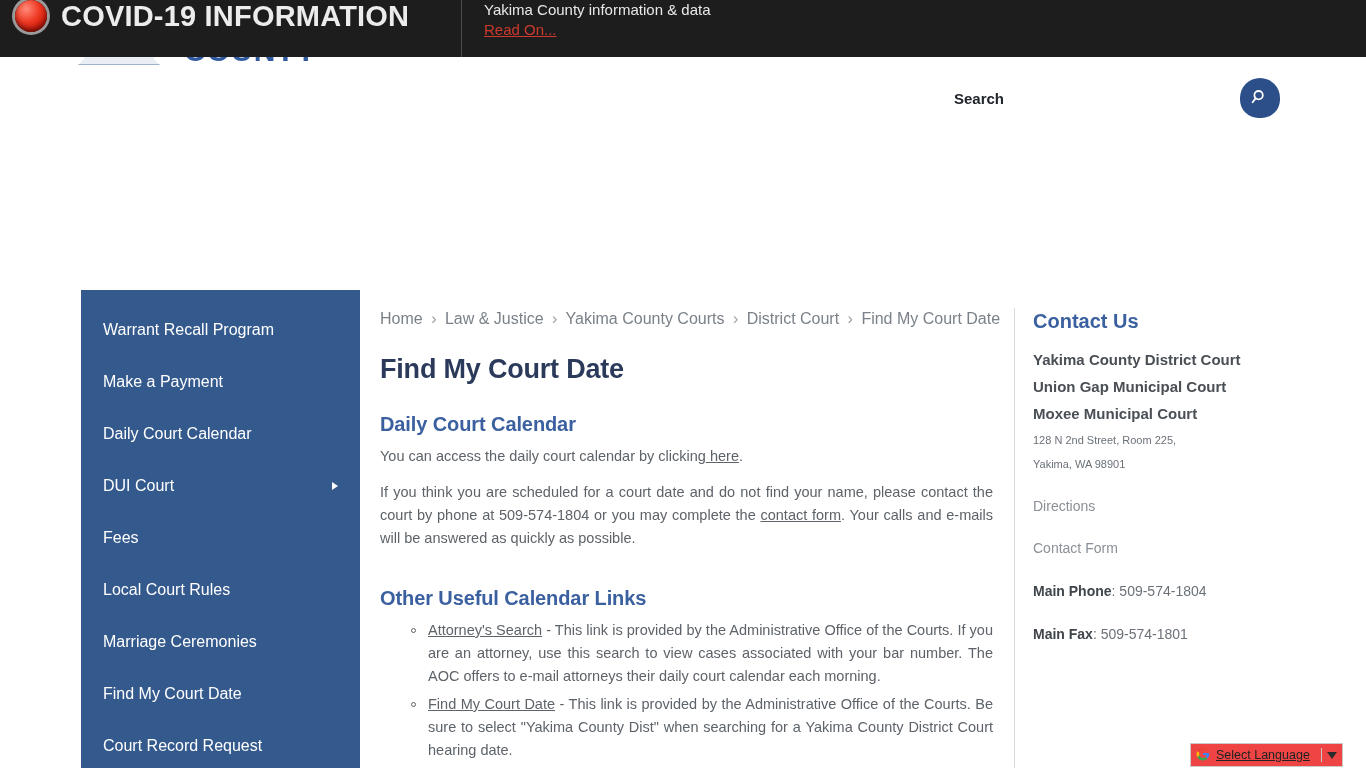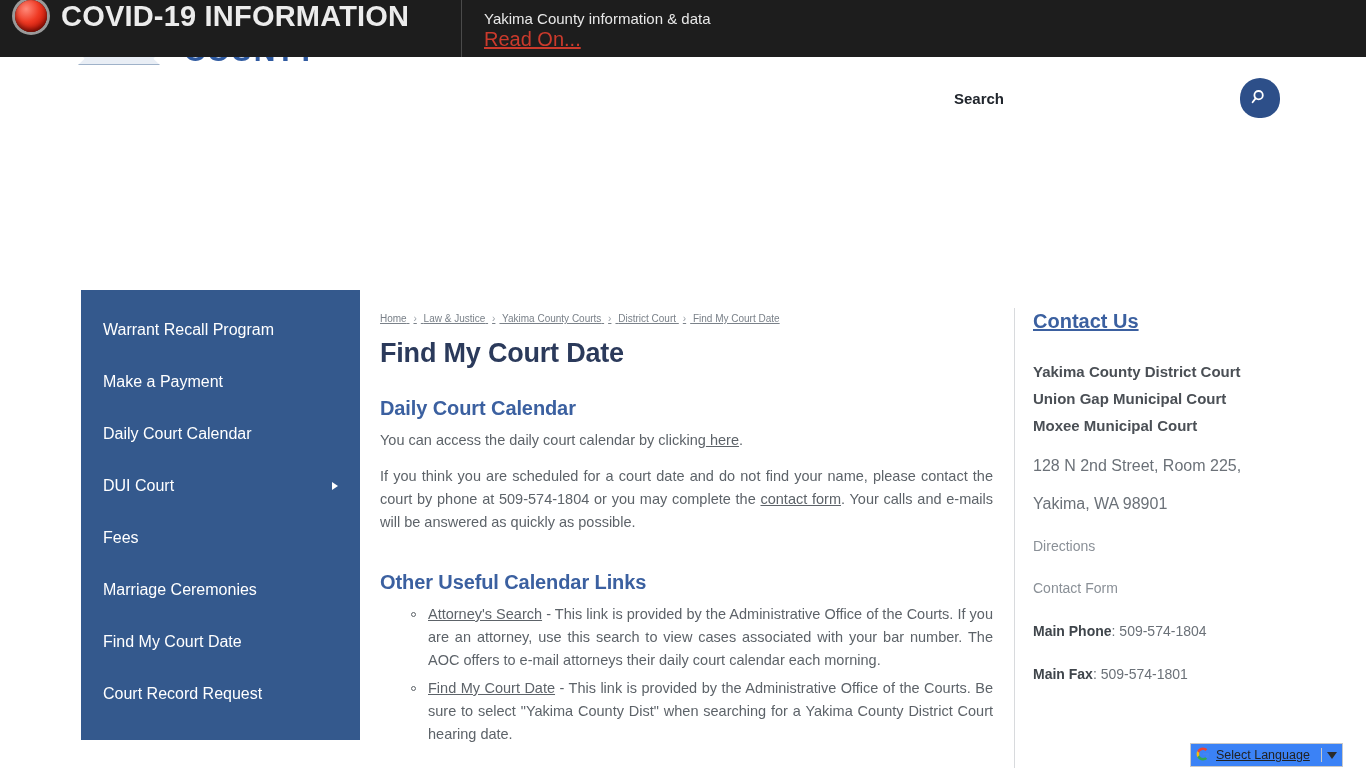--- a/index.html
+++ b/index.html
@@ -47,30 +47,30 @@
     color: #ececec;
     font-size: 29px;
     font-weight: bold;
     letter-spacing: .2px;
     white-space: nowrap;
   }
   #covid-right {
     padding-left: 22px;
     display: flex;
     flex-direction: column;
-    justify-content: center;
+    justify-content: flex-start;
   }
   #covid-sub {
     color: #e8e8e8;
     font-size: 15px;
     line-height: 20px;
   }
   #covid-readon {
     color: #cb3a2c;
-    font-size: 20px;
+    font-size: 15px;
     line-height: 20px;
   }
 
   
   #site-header {
     position: absolute;
     left: 0;
     top: 0;
     width: 1190px;
     height: 150px;
@@ -211,26 +211,25 @@
   }
 
   
   #main {
     position: absolute;
     left: 380px;
     top: 160px;
     width: 613px;
   }
   #breadcrumb {
-    font-size: 10px;
+    font-size: 16px;
     color: #7a8189;
     line-height: 18px;
-    margin-bottom: 9px;
+    margin-bottom: 25px;
     white-space: nowrap;
-    text-decoration: underline;
   }
   #breadcrumb a {
     color: #7a8189;
     text-decoration: none;
     cursor: pointer;
   }
   #breadcrumb .sep { color: #9aa1a8; margin: 0 4px; }
   #breadcrumb .current { color: #7a8189; }
 
   h1#page-title {
@@ -298,39 +297,38 @@
     position: absolute;
     left: 1014px;
     top: 158px;
     width: 300px;
     padding-left: 18px;
     box-sizing: border-box;
     border-left: 1px solid #d8dadd;
     min-height: 460px;
   }
   h2#contact-head {
-    margin: 0 0 24px 0;
+    margin: 0 0 12px 0;
     font-size: 20px;
     line-height: 26px;
     font-weight: bold;
     color: #3b60a0;
-    text-decoration: underline;
   }
   .contact-strong {
     font-size: 15px;
     line-height: 27px;
     font-weight: bold;
     color: #4a4f55;
     margin: 0;
   }
   .contact-addr {
-    font-size: 16px;
+    font-size: 11px;
     line-height: 22px;
     color: #6b7178;
-    margin: 16px 0 0 0;
+    margin: 2px 0 0 0;
   }
   .contact-link {
     display: block;
     font-size: 14px;
     line-height: 22px;
     color: #8a9097;
     text-decoration: none;
     margin-top: 20px;
     cursor: pointer;
   }
@@ -341,21 +339,21 @@
     margin-top: 21px;
   }
   .contact-row b { color: #3f454b; }
 
   
   #gtranslate {
     position: absolute;
     left: 1190px;
     top: 743px;
     height: 22px;
-    background: #3b82f6;
+    background: #ef4444;
     border: 1px solid #c9c9c9;
     display: flex;
     align-items: center;
     padding: 0 5px;
     z-index: 60;
     font-size: 12.5px;
     color: #222;
     cursor: pointer;
   }
   #gt-label {
@@ -416,20 +414,23 @@
     </a>
     <a class="nav-item" href="#">
       <span>Daily Court Calendar</span>
     </a>
     <a class="nav-item" href="#">
       <span>DUI Court</span>
       <span class="nav-arrow"></span>
     </a>
     <a class="nav-item" href="#">
       <span>Fees</span>
+    </a>
+    <a class="nav-item" href="#">
+      <span>Local Court Rules</span>
     </a>
     <a class="nav-item" href="#">
       <span>Marriage Ceremonies</span>
     </a>
     <a class="nav-item" href="#">
       <span>Find My Court Date</span>
     </a>
     <a class="nav-item" href="#">
       <span>Court Record Request</span>
     </a>

